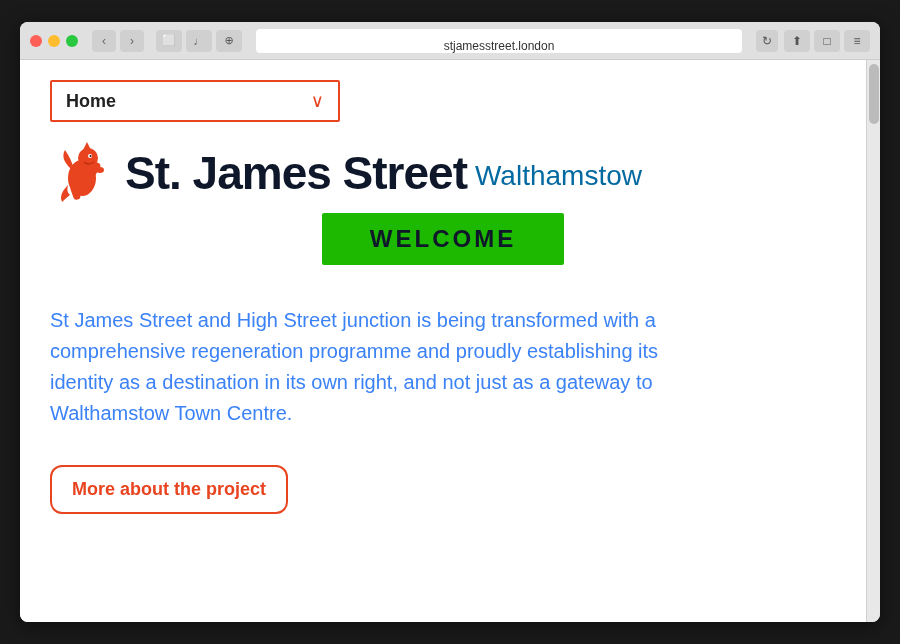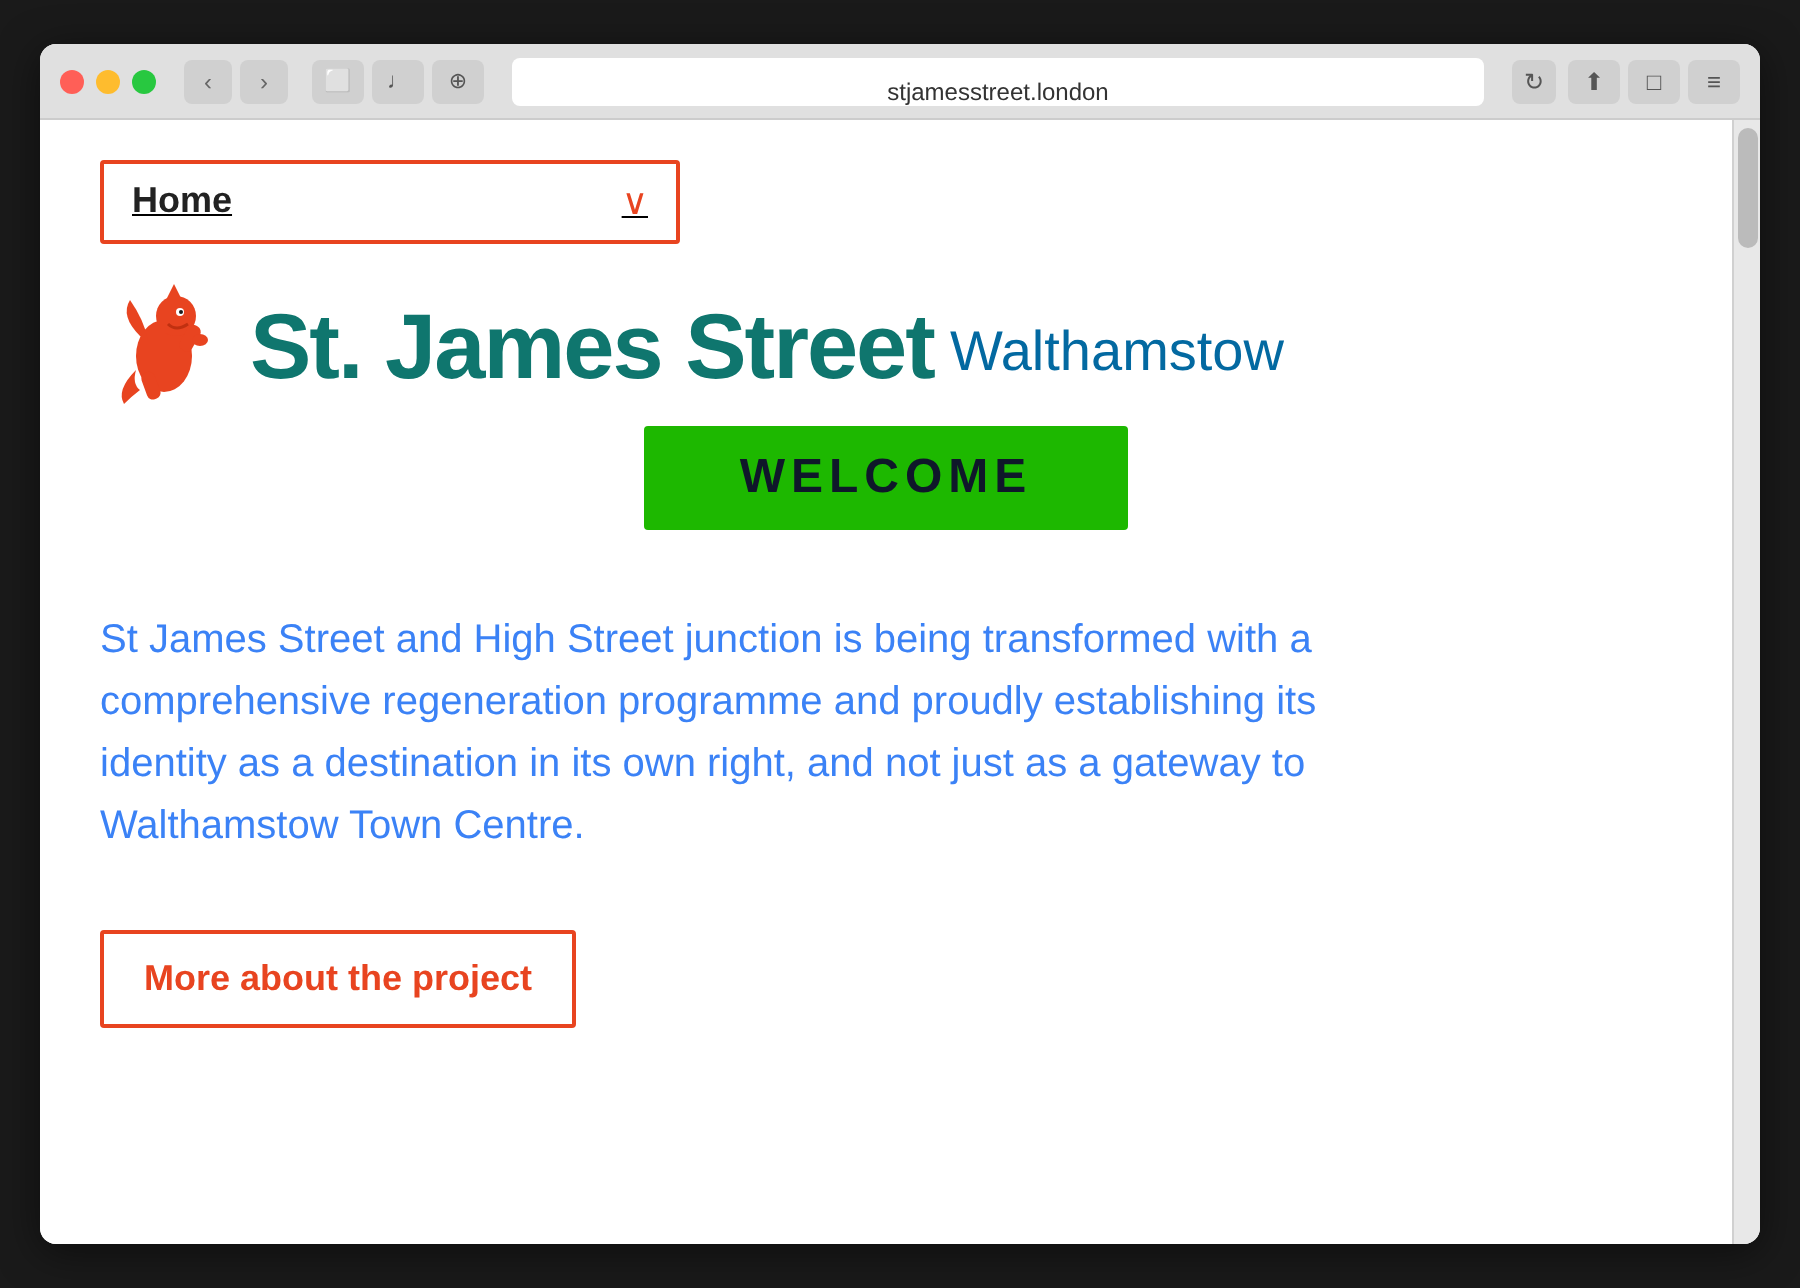--- a/index.html
+++ b/index.html
@@ -161,26 +161,25 @@
       border-radius: 5px;
       margin-top: 2px;
     }
 
     
     .nav-dropdown {
       border: 2px solid #e84420;
       border-radius: 2px;
       padding: 8px 14px;
       display: flex;
-      align-items: flex-start;
+      align-items: flex-end;
       justify-content: space-between;
       width: 290px;
       margin-bottom: 18px;
       cursor: pointer;
-      text-decoration: underline;
     }
 
     .nav-dropdown-label {
       font-size: 18px;
       font-weight: bold;
       color: #222;
     }
 
     .nav-dropdown-arrow {
       font-size: 18px;
@@ -197,21 +196,21 @@
 
     .dragon-icon {
       width: 65px;
       height: 65px;
       flex-shrink: 0;
     }
 
     .site-title {
       font-size: 46px;
       font-weight: 900;
-      color: #0f766e;
+      color: #0f172a;
       letter-spacing: -1px;
       line-height: 1;
     }
 
     .site-subtitle {
       font-size: 28px;
       font-weight: 400;
       color: #0369a1;
       margin-left: 8px;
       align-self: flex-end;
@@ -243,21 +242,21 @@
       font-size: 20px;
       line-height: 1.55;
       color: #3b82f6;
       margin-bottom: 36px;
       max-width: 640px;
     }
 
     
     .cta-button {
       border: 2px solid #e84420;
-      border-radius: 2px;
+      border-radius: 12px;
       padding: 12px 20px;
       display: inline-block;
       cursor: pointer;
       background: white;
     }
 
     .cta-button-text {
       color: #e84420;
       font-size: 18px;
       font-weight: bold;

